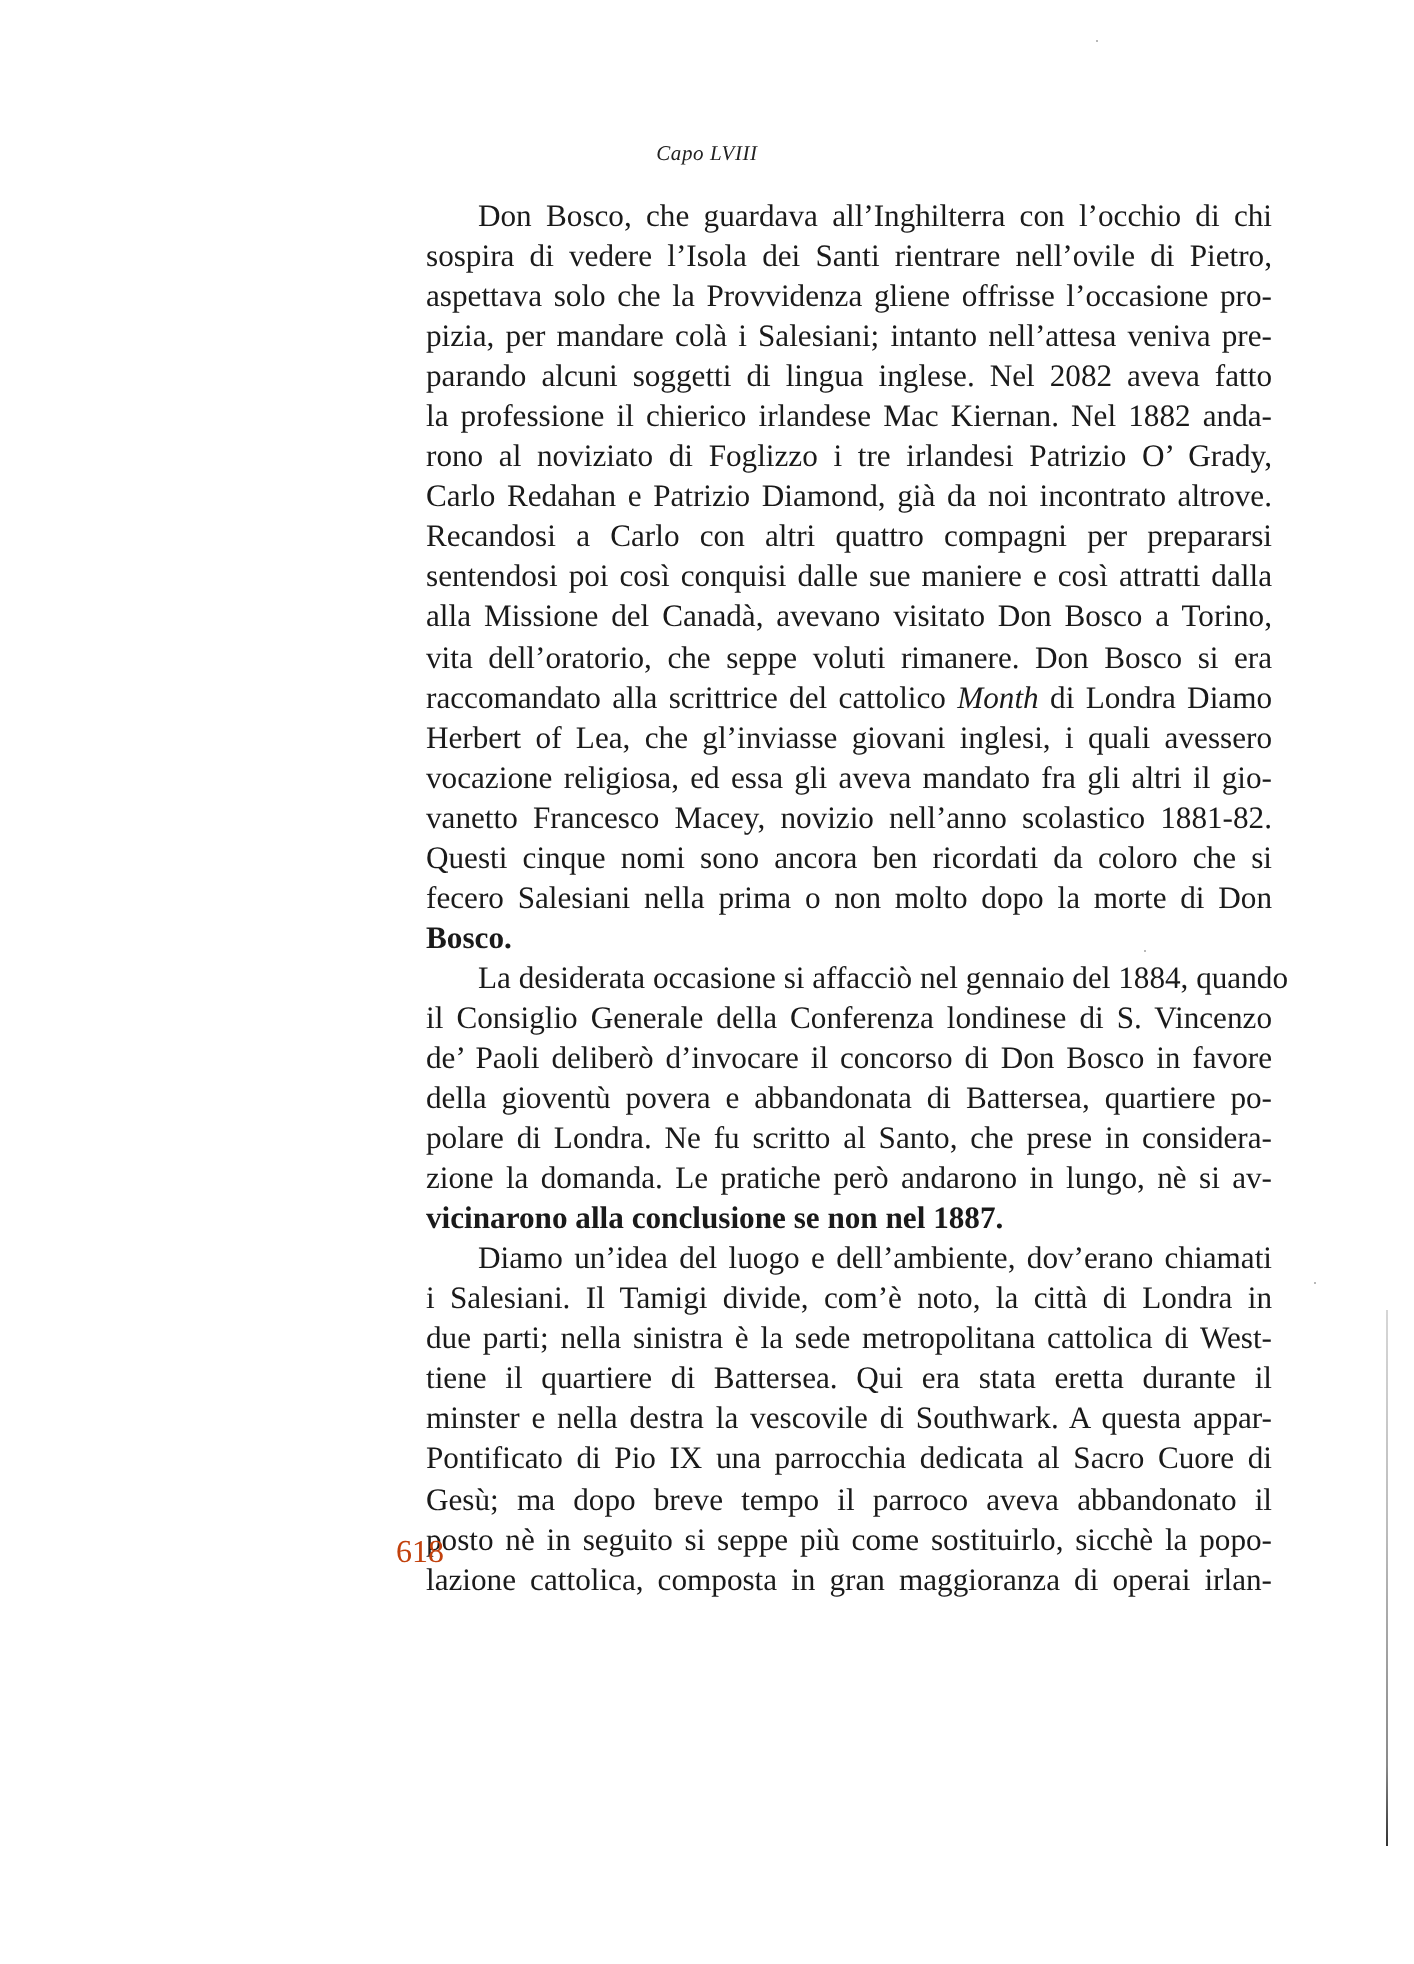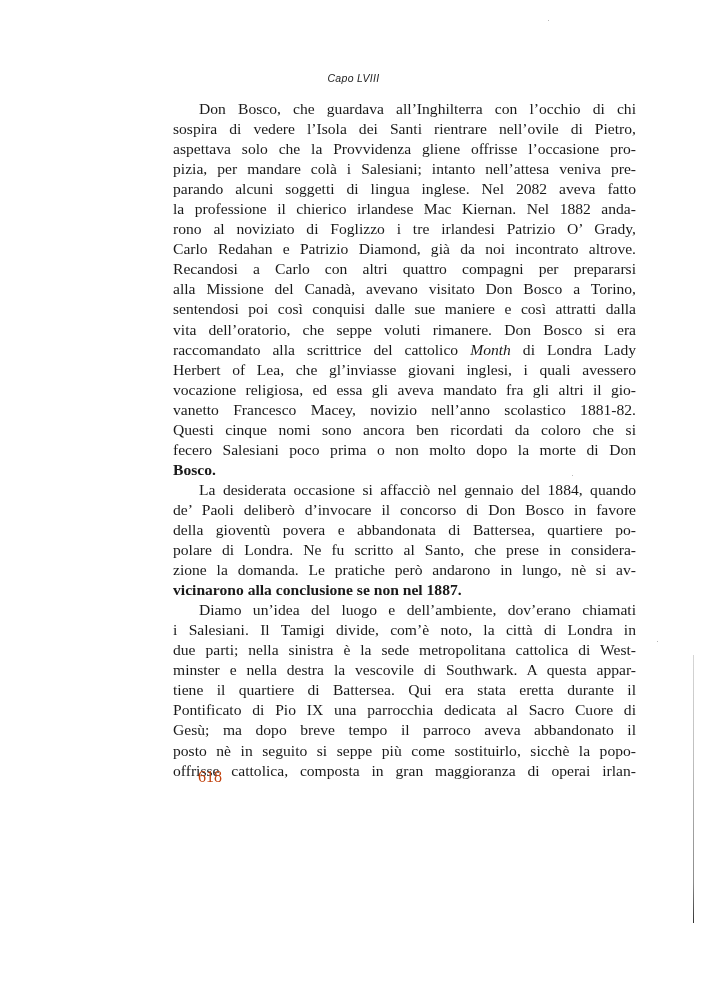--- a/index.html
+++ b/index.html
@@ -14,21 +14,21 @@
       overflow: hidden;
       font-family: "DejaVu Serif", "Liberation Serif", serif;
       color: #1a1a1a;
     }
     .running-head {
       position: absolute;
       top: 72px;
       left: 0;
       width: 707px;
       text-align: center;
-      font-family: Liberation Sans, sans-serif;
+      font-family: Liberation Serif, serif;
       font-style: italic;
       font-size: 10.5px;
       letter-spacing: 0.3px;
       color: #222;
     }
     .text-block {
       position: absolute;
       top: 99px;
       left: 173px;
       width: 463px;
@@ -38,20 +38,21 @@
       text-align: justify;
       hyphens: none;
     }
     .line {
       display: block;
       white-space: nowrap;
       text-align: justify;
       text-align-last: justify;
       height: 20.05px;
       overflow: visible;
+      margin-left: 40px;
     }
     .line.last {
       text-align-last: left;
       font-weight: bold;
     }
     .line.indent {
       padding-left: 26px;
     }
     .line em {
       font-style: italic;
@@ -89,51 +90,52 @@
   <div>
     <span class="line indent">Don Bosco, che guardava all’Inghilterra con l’occhio di chi</span>
     <span class="line">sospira di vedere l’Isola dei Santi rientrare nell’ovile di Pietro,</span>
     <span class="line">aspettava solo che la Provvidenza gliene offrisse l’occasione pro-</span>
     <span class="line">pizia, per mandare colà i Salesiani; intanto nell’attesa veniva pre-</span>
     <span class="line">parando alcuni soggetti di lingua inglese. Nel 2082 aveva fatto</span>
     <span class="line">la professione il chierico irlandese Mac Kiernan. Nel 1882 anda-</span>
     <span class="line">rono al noviziato di Foglizzo i tre irlandesi Patrizio O’ Grady,</span>
     <span class="line">Carlo Redahan e Patrizio Diamond, già da noi incontrato altrove.</span>
     <span class="line">Recandosi a Carlo con altri quattro compagni per prepararsi</span>
+    <span class="line">sentendosi poi così conquisi dalle sue maniere e così attratti dalla</span>
     <span class="line">alla Missione del Canadà, avevano visitato Don Bosco a Torino,</span>
-    <span class="line">sentendosi poi così conquisi dalle sue maniere e così attratti dalla</span>
     <span class="line">vita dell’oratorio, che seppe voluti rimanere. Don Bosco si era</span>
-    <span class="line"><span>raccomandato alla scrittrice del cattolico </span><em>Month</em><span> di Londra Lady</span></span>
+    <span class="line"><span>raccomandato alla scrittrice del cattolico </span><em>Month</em><span> di Londra Diamo</span></span>
     <span class="line">Herbert of Lea, che gl’inviasse giovani inglesi, i quali avessero</span>
     <span class="line">vocazione religiosa, ed essa gli aveva mandato fra gli altri il gio-</span>
     <span class="line">vanetto Francesco Macey, novizio nell’anno scolastico 1881-82.</span>
     <span class="line">Questi cinque nomi sono ancora ben ricordati da coloro che si</span>
-    <span class="line">fecero Salesiani poco prima o non molto dopo la morte di Don</span>
+    <span class="line">fecero Salesiani nella prima o non molto dopo la morte di Don</span>
     <span class="line last">Bosco.</span>
   </div>
 
   <div>
     <span class="line indent">La desiderata occasione si affacciò nel gennaio del 1884, quando</span>
+    <span class="line">il Consiglio Generale della Conferenza londinese di S. Vincenzo</span>
     <span class="line">de’ Paoli deliberò d’invocare il concorso di Don Bosco in favore</span>
     <span class="line">della gioventù povera e abbandonata di Battersea, quartiere po-</span>
     <span class="line">polare di Londra. Ne fu scritto al Santo, che prese in considera-</span>
     <span class="line">zione la domanda. Le pratiche però andarono in lungo, nè si av-</span>
     <span class="line last">vicinarono alla conclusione se non nel 1887.</span>
   </div>
 
   <div>
     <span class="line indent">Diamo un’idea del luogo e dell’ambiente, dov’erano chiamati</span>
     <span class="line">i Salesiani. Il Tamigi divide, com’è noto, la città di Londra in</span>
     <span class="line">due parti; nella sinistra è la sede metropolitana cattolica di West-</span>
+    <span class="line">tiene il quartiere di Battersea. Qui era stata eretta durante il</span>
     <span class="line">minster e nella destra la vescovile di Southwark. A questa appar-</span>
-    <span class="line">tiene il quartiere di Battersea. Qui era stata eretta durante il</span>
     <span class="line">Pontificato di Pio IX una parrocchia dedicata al Sacro Cuore di</span>
     <span class="line">Gesù; ma dopo breve tempo il parroco aveva abbandonato il</span>
     <span class="line">posto nè in seguito si seppe più come sostituirlo, sicchè la popo-</span>
-    <span class="line">offrisse cattolica, composta in gran maggioranza di operai irlan-</span>
+    <span class="line">lazione cattolica, composta in gran maggioranza di operai irlan-</span>
   </div>
 </div>
 
 <div class="folio">618</div>
 
 <div class="margin-rule"></div>
 <div class="speck" style="left:548px;top:20px;"></div>
 <div class="speck" style="left:657px;top:641px;"></div>
 <div class="speck" style="left:572px;top:475px;"></div>
 

